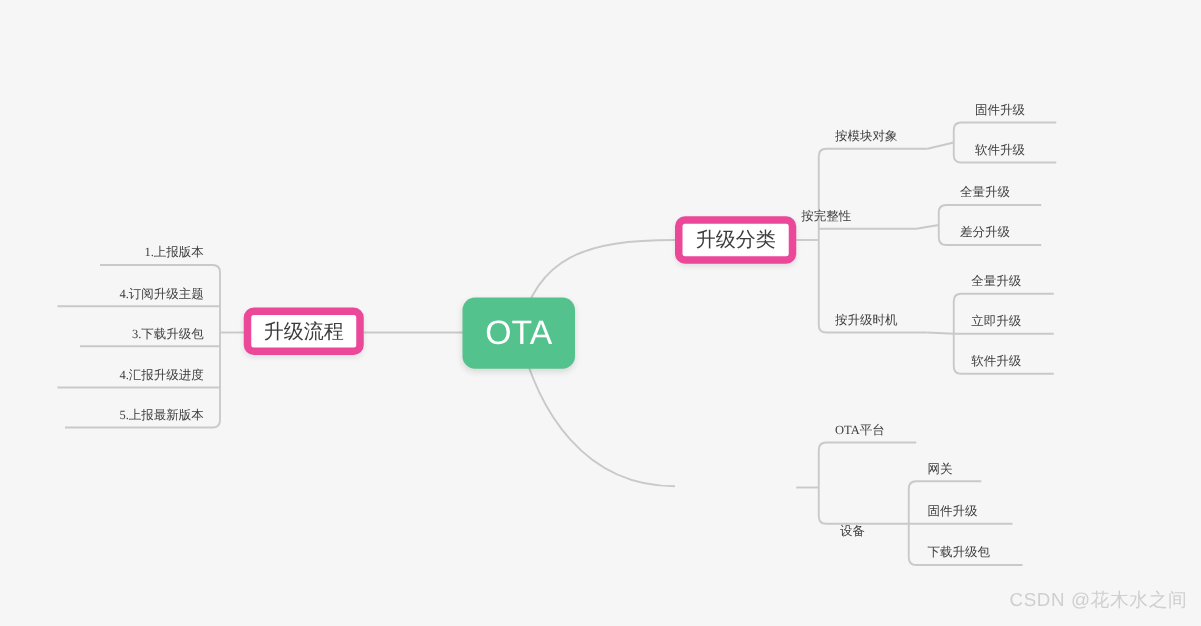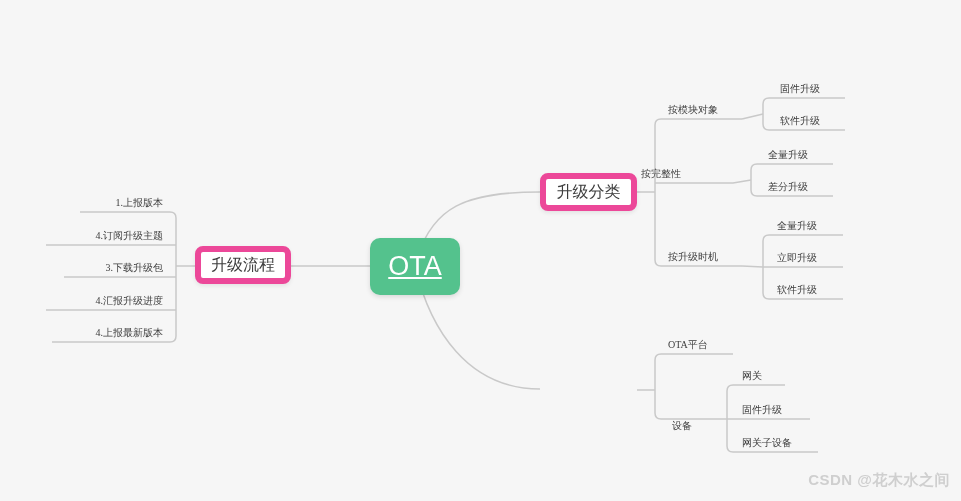--- a/index.html
+++ b/index.html
@@ -24,39 +24,37 @@
     box-sizing:border-box;
     cursor:default;
   }
   .topic.root{
     background:var(--accent,#54c28d);
     border:none;
     border-radius:10px;
     color:#ffffff;
     font-size:27px;
     box-shadow:0 2px 5px rgba(0,0,0,0.12);
-    text-decoration:underline;
   }
   .leaf{
     position:absolute;
     color:var(--text,#3d3d3d);
     font-size:10px;
     line-height:15px;
     white-space:nowrap;
     cursor:default;
     font-family:Liberation Serif, serif;
   }
   .leaf.right-align{text-align:left;}
   .watermark{
     position:absolute;
     right:11px;bottom:11px;
     font-size:15px;
     color:var(--wm,#cfcfcf);
     letter-spacing:0.5px;
-    font-weight:bold;
   }
 </style>
 </head>
 <body>
 
 <div class="canvas">
 
   <svg class="wires" width="961" height="501" viewBox="0 0 961 501">
 
     <path d="M80,212 H170 Q176,212 176,218 V336 Q176,342 170,342 H52"></path>
@@ -89,35 +87,35 @@
 
   <div class="topic" style="left:195px;top:246px;width:96px;height:38px">升级流程</div>
 
   <div class="topic" style="left:540px;top:173px;width:97px;height:38px">升级分类</div>
 
 
   <div class="leaf right-align" style="right:798px;top:195px">1.上报版本</div>
   <div class="leaf right-align" style="right:798px;top:228px">4.订阅升级主题</div>
   <div class="leaf right-align" style="right:798px;top:260px">3.下载升级包</div>
   <div class="leaf right-align" style="right:798px;top:293px">4.汇报升级进度</div>
-  <div class="leaf right-align" style="right:798px;top:325px">4.上报最新版本</div>
+  <div class="leaf right-align" style="right:798px;top:325px">5.上报最新版本</div>
 
   <div class="leaf" style="left:668px;top:102px">按模块对象</div>
   <div class="leaf" style="left:780px;top:81px">固件升级</div>
   <div class="leaf" style="left:780px;top:113px">软件升级</div>
 
   <div class="leaf" style="left:641px;top:166px">按完整性</div>
   <div class="leaf" style="left:768px;top:147px">全量升级</div>
   <div class="leaf" style="left:768px;top:179px">差分升级</div>
 
   <div class="leaf" style="left:668px;top:249px">按升级时机</div>
   <div class="leaf" style="left:777px;top:218px">全量升级</div>
   <div class="leaf" style="left:777px;top:250px">立即升级</div>
   <div class="leaf" style="left:777px;top:282px">软件升级</div>
 
   <div class="leaf" style="left:668px;top:337px">OTA平台</div>
   <div class="leaf" style="left:672px;top:418px">设备</div>
   <div class="leaf" style="left:742px;top:368px">网关</div>
   <div class="leaf" style="left:742px;top:402px">固件升级</div>
-  <div class="leaf" style="left:742px;top:435px">网关子设备</div>
+  <div class="leaf" style="left:742px;top:435px">下载升级包</div>
 
   <div class="watermark">CSDN @花木水之间</div>
 </div>
 
 </body></html>

